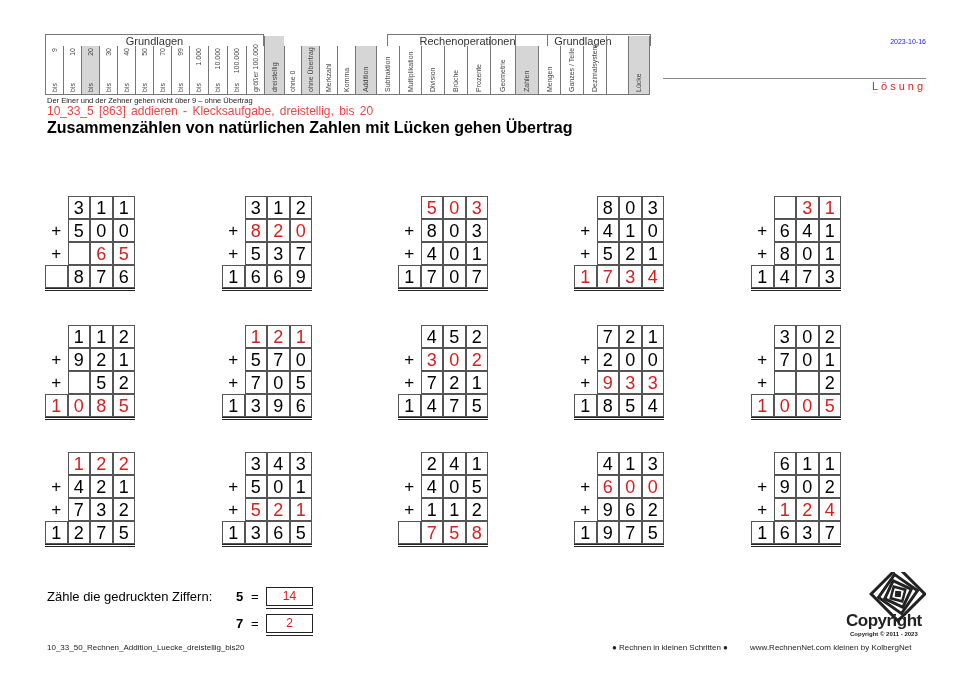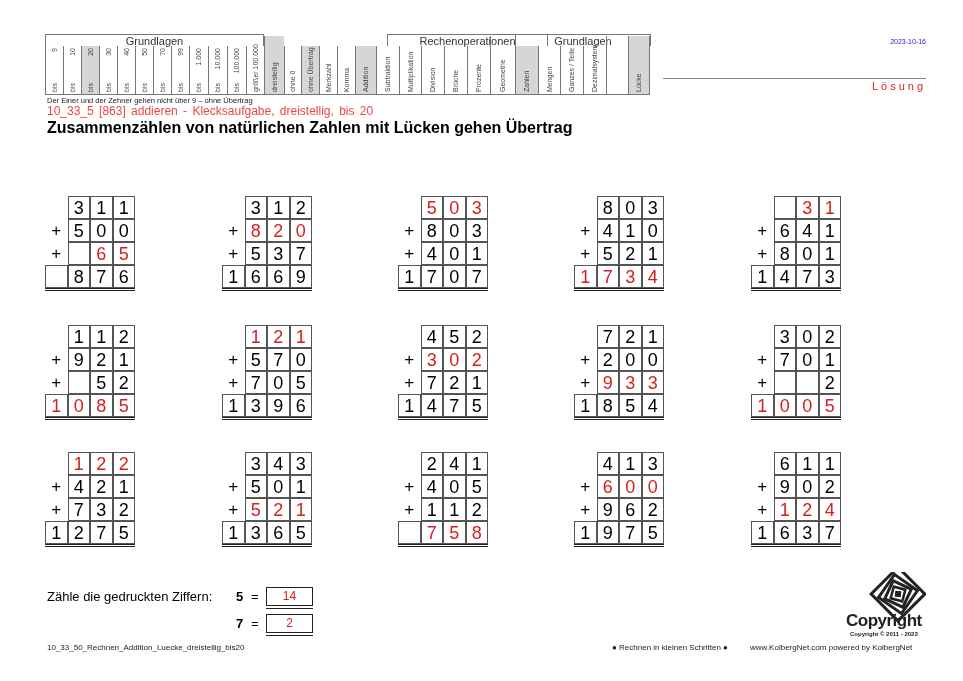--- a/index.html
+++ b/index.html
@@ -450,21 +450,21 @@
 <div class="count-label">Zähle die gedruckten Ziffern:</div>
 <div class="count-num" style="left:236px;top:589px;">5</div>
 <div class="count-eq" style="left:251px;top:589px;">=</div>
 <div class="count-box" style="left:266px;top:587px;">14</div>
 <div class="count-num" style="left:236px;top:616px;">7</div>
 <div class="count-eq" style="left:251px;top:616px;">=</div>
 <div class="count-box" style="left:266px;top:614px;">2</div>
 
 <div class="footer-left">10_33_50_Rechnen_Addition_Luecke_dreistellig_bis20</div>
 <div class="footer-mid">● Rechnen in kleinen Schritten ●</div>
-<div class="footer-right">www.KolbergNet.com powered by KolbergNet</div>
+<div class="footer-right">www.RechnenNet.com kleinen by KolbergNet</div>
 
 <svg class="logo" viewBox="0 0 80 70">
   <g transform="translate(52,22)">
     <rect x="-19" y="-19" width="38" height="38" transform="rotate(45)" fill="none" stroke="#222" stroke-width="3"></rect>
     <rect x="-14" y="-14" width="28" height="28" transform="rotate(35)" fill="none" stroke="#222" stroke-width="3"></rect>
     <rect x="-10" y="-10" width="20" height="20" transform="rotate(25)" fill="none" stroke="#222" stroke-width="3"></rect>
     <rect x="-6" y="-6" width="12" height="12" transform="rotate(15)" fill="none" stroke="#222" stroke-width="2.5"></rect>
     <rect x="-3" y="-3" width="6" height="6" transform="rotate(5)" fill="#222"></rect>
   </g>
 </svg>

